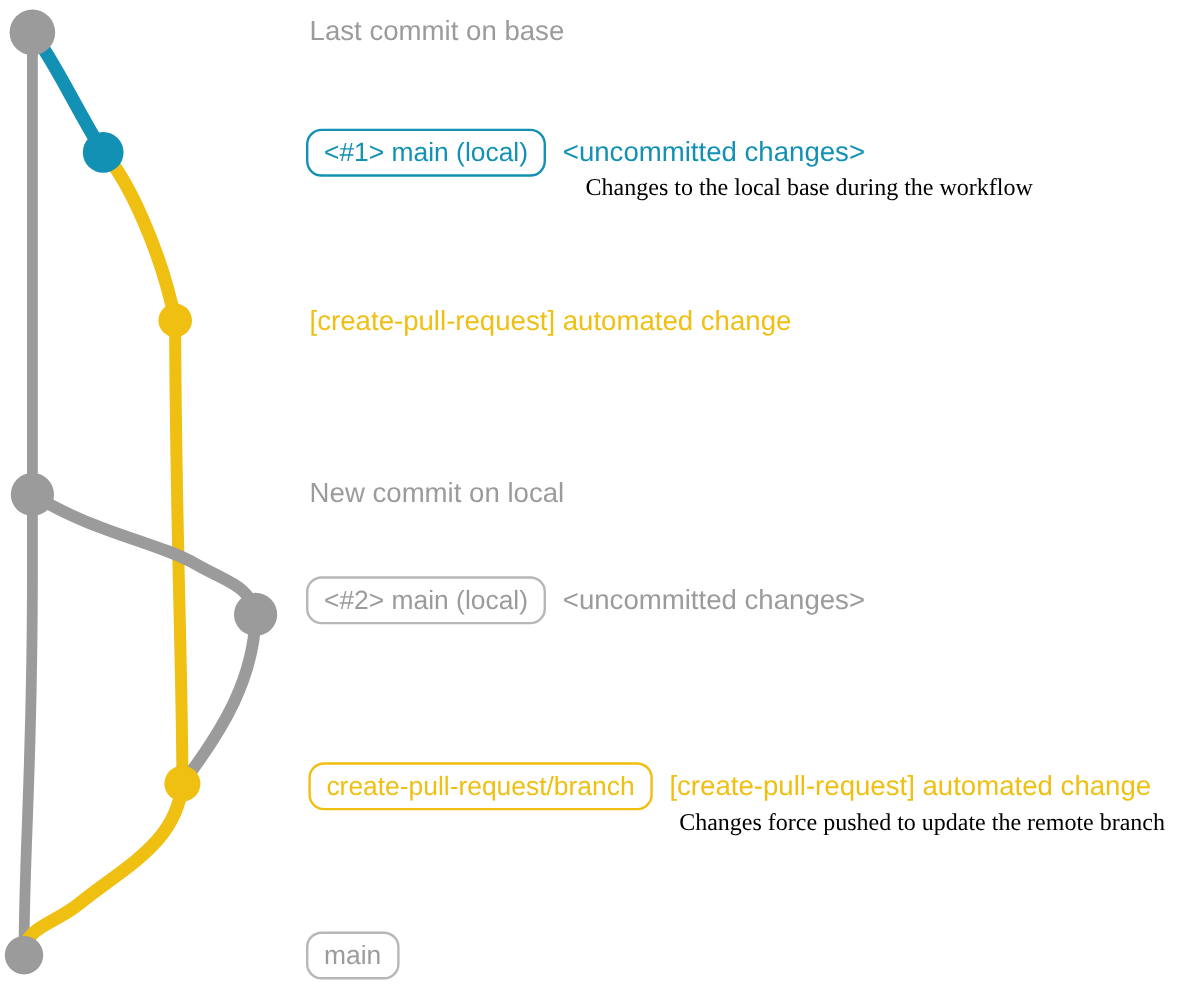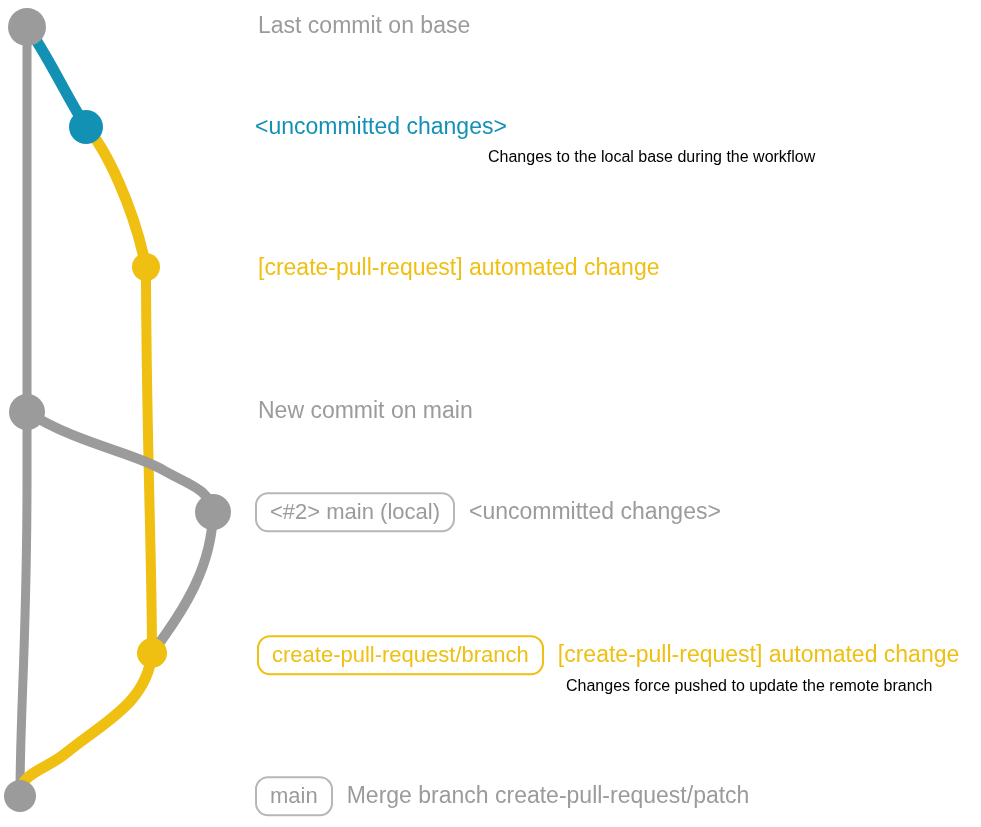--- a/index.html
+++ b/index.html
@@ -26,21 +26,21 @@
   .h-yellow{color:var(--yellow);}
   .badge{
     display:inline-flex;align-items:center;background:#ffffff;
     border-radius:13px;padding:4px 13px;font-size:22px;line-height:1.25;
   }
   .badge.blue{color:var(--blue);border:2px solid var(--blue);}
   .badge.yellow{color:var(--yellow);border:2px solid var(--yellow);}
   .badge.gray{color:var(--gray);border:2px solid var(--gray_border);}
   .sub{
     position:absolute;transform:translateY(-50%);
-    font-family:Liberation Sans, sans-serif;font-size:16px;color:var(--ink);
+    font-family:Liberation Serif, serif;font-size:20px;color:var(--ink);
     white-space:nowrap;
   }
 </style>
 </head>
 <body>
 
 <div class="canvas">
 
   <svg class="graph" width="981" height="827" viewBox="0 0 981 827">
 
@@ -59,41 +59,41 @@
     <circle class="node gray" cx="213" cy="512" r="18"></circle>
     <circle class="node yellow" cx="152" cy="653" r="15"></circle>
     <circle class="node gray" cx="20" cy="796" r="16"></circle>
   </svg>
 
   <div class="row" style="left:258px;top:26px;">
     <span class="heading h-gray">Last commit on base</span>
   </div>
 
   <div class="row" style="left:255px;top:127px;">
+    <span class="badge blue">&lt;#1&gt; main (local)</span>
     <span class="heading h-blue">&lt;uncommitted changes&gt;</span>
   </div>
   <div class="sub" style="left:488px;top:157px;">Changes to the local base during the workflow</div>
 
   <div class="row" style="left:258px;top:268px;">
     <span class="heading h-yellow">[create-pull-request] automated change</span>
   </div>
 
   <div class="row" style="left:258px;top:411px;">
-    <span class="heading h-gray">New commit on main</span>
+    <span class="heading h-gray">New commit on local</span>
   </div>
 
-  <div class="row" style="left:255px;top:512px;">
+  <div class="row" style="left:255px;top:500px;">
     <span class="badge gray">&lt;#2&gt; main (local)</span>
     <span class="heading h-gray">&lt;uncommitted changes&gt;</span>
   </div>
 
   <div class="row" style="left:257px;top:655px;">
     <span class="badge yellow">create-pull-request/branch</span>
     <span class="heading h-yellow">[create-pull-request] automated change</span>
   </div>
   <div class="sub" style="left:566px;top:686px;">Changes force pushed to update the remote branch</div>
 
   <div class="row" style="left:255px;top:796px;">
     <span class="badge gray">main</span>
-    <span class="heading h-gray">Merge branch create-pull-request/patch</span>
   </div>
 
 </div>
 
 </body></html>

